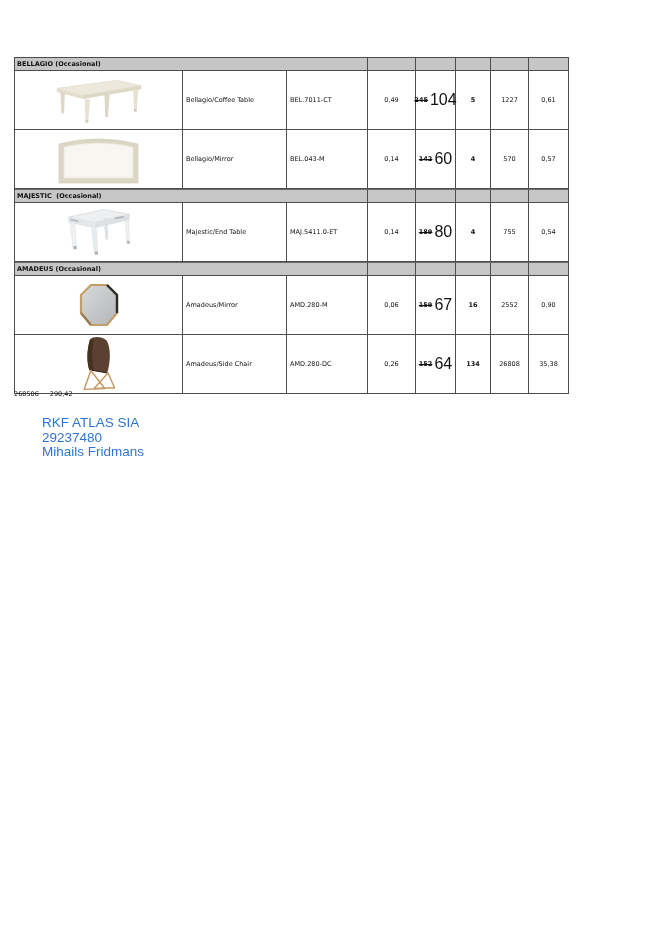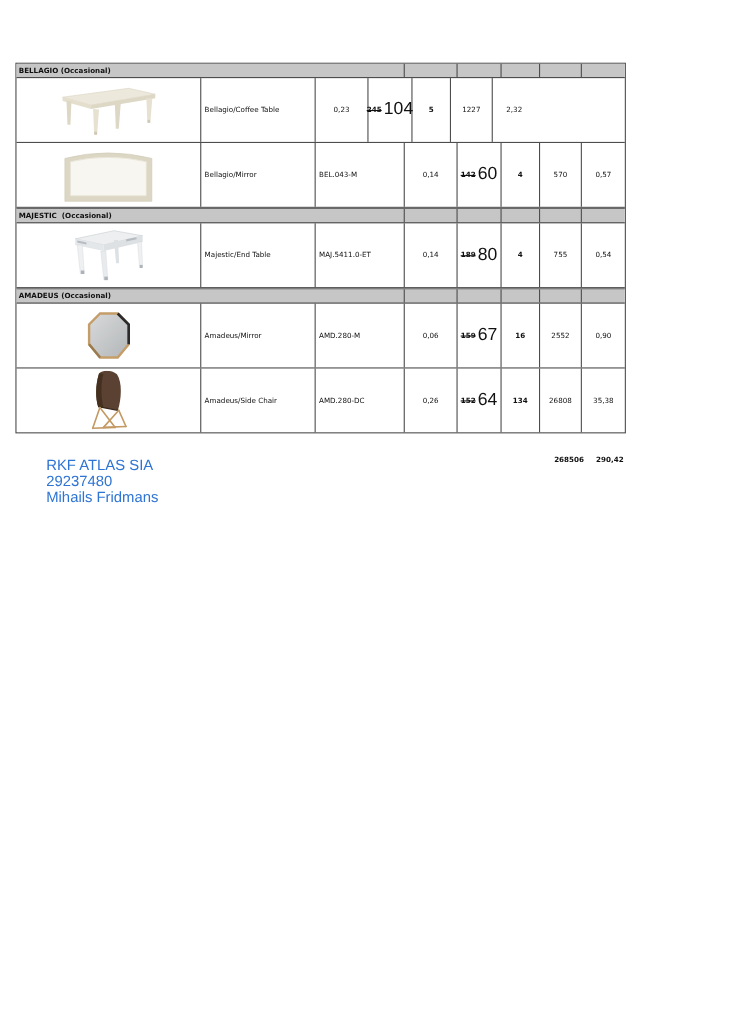--- a/index.html
+++ b/index.html
@@ -31,22 +31,22 @@
   .c-vol{width:48px}
   .c-price{width:40px;flex-direction:row;gap:2px}
   .c-qty{width:35px;font-weight:bold}
   .c-total{width:38px}
   .c-tvol{width:39px}
 
   .old{font-weight:bold;text-decoration:line-through;}
   .new{font-family:"Liberation Sans",sans-serif;font-size:16px;}
 
   
-  .totals{position:absolute;top:390px;left:14px;width:553px;text-align:right;
-          font-weight:bold;font-size:6.5px;color:#111;margin-top:24px;}
+  .totals{position:absolute;top:390px;left:14px;width:553px;text-align:left;
+          font-weight:normal;font-size:6.5px;color:#111;}
   .totals .t1{margin-right:11px;}
   .footer{position:absolute;left:42px;top:416px;color:#2e74d4;
           font-family:"Liberation Sans",sans-serif;font-size:13.5px;line-height:14.5px;}
 </style>
 </head>
 <body>
 
 <div class="page">
 
   <div class="tbl">
@@ -68,28 +68,29 @@
           <polygon points="3,16 32,24 32,28 3,20" fill="#e4decd"></polygon>
           <polygon points="34,28 40,28.5 38,54 35,54" fill="#e6e1d0"></polygon>
           <polygon points="88,17 94,17 92,42 89,42" fill="#e6e1d0"></polygon>
           <polygon points="7,20 12,20.5 11,44 8,44" fill="#ddd7c5"></polygon>
           <polygon points="56,22 62,22.5 60,48 57,48" fill="#ddd7c5"></polygon>
           <rect x="35.2" y="51" width="2.8" height="3" fill="#cfc9b6"></rect>
           <rect x="89.2" y="39" width="2.6" height="3" fill="#cfc9b6"></rect>
         </svg>
       </div>
       <div class="c c-name">Bellagio/Coffee Table</div>
-      <div class="c c-vol">0,23</div>
+      <div class="c c-sku">BEL.7011-CT</div>
+      <div class="c c-vol">0,49</div>
       <div class="c c-price">
         <span class="old">245</span>
         <span class="new">104</span>
       </div>
       <div class="c c-qty">5</div>
       <div class="c c-total">1227</div>
-      <div class="c c-tvol">2,32</div>
+      <div class="c c-tvol">0,61</div>
     </div>
 
     <div class="row">
       <div class="c c-img">
         <svg width="85" height="52" viewBox="0 0 85 52">
           <path d="M3,11 Q42,1 82,11 L82,50 L3,50 Z" fill="#dcd7c4" stroke="#cfc9b4" stroke-width="0.6"></path>
           <path d="M8,14 Q42,6 77,14 L77,45 L8,45 Z" fill="#f7f6f1" stroke="#e8e4d6" stroke-width="0.8"></path>
         </svg>
       </div>
       <div class="c c-name">Bellagio/Mirror</div>

